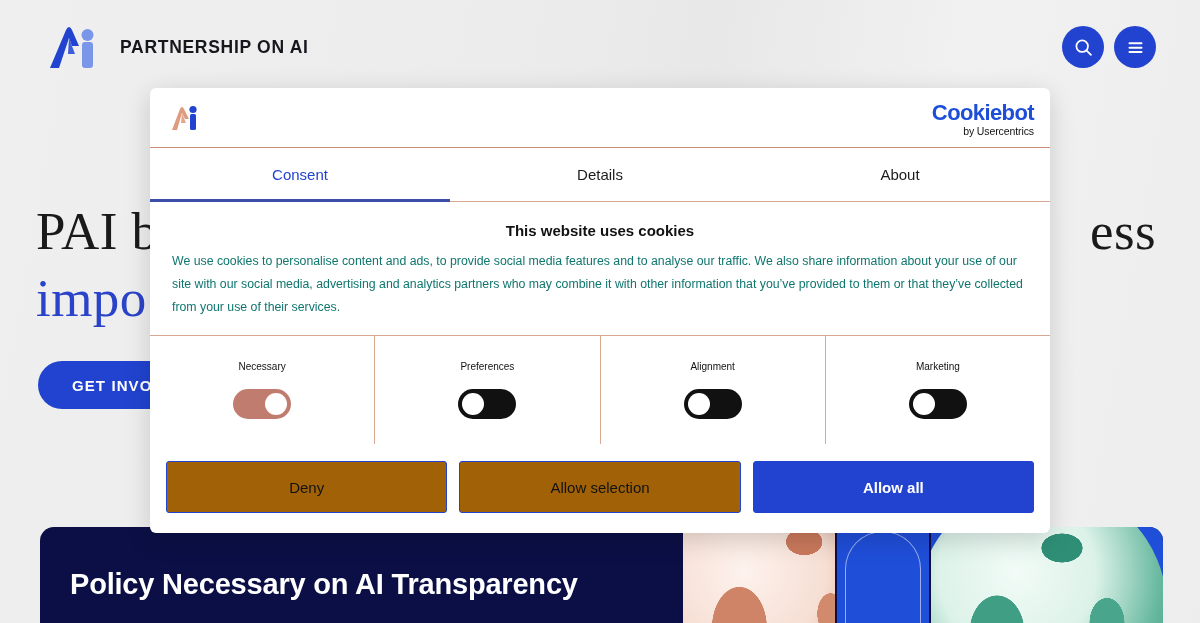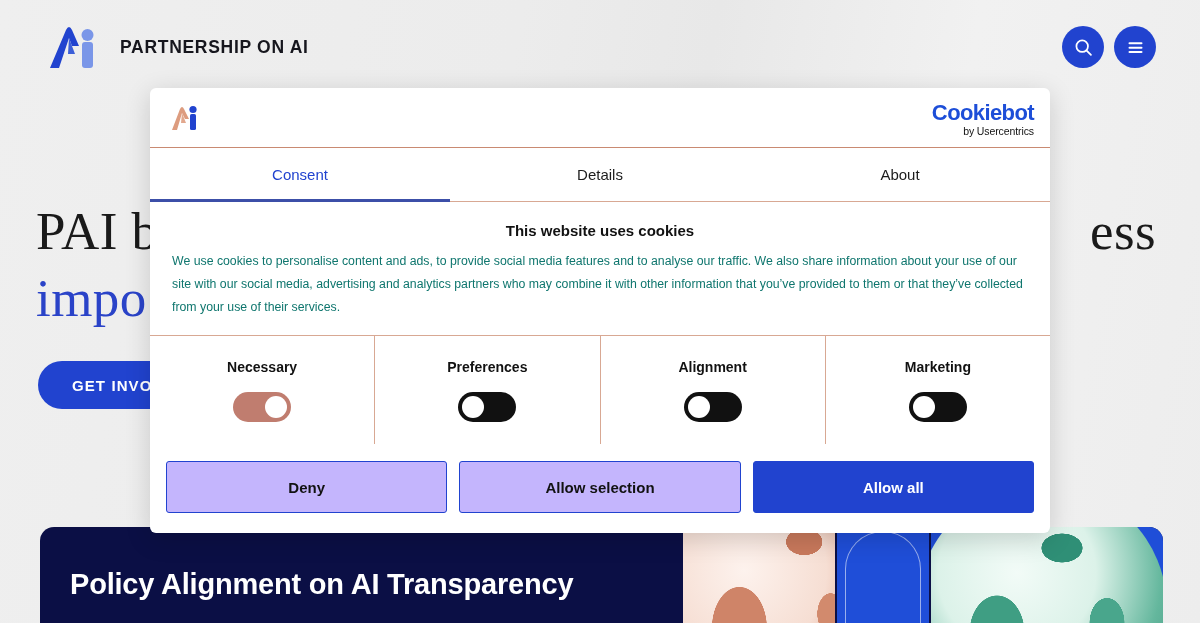--- a/index.html
+++ b/index.html
@@ -132,38 +132,38 @@
     margin-top: 11px; font-size: 12.3px; line-height: 23px;
     color: #0f766e; text-align: left;
   }
 
   .dlg-categories { display: flex; height: 108px; }
   .category {
     flex: 1; display: flex; flex-direction: column; align-items: center; justify-content: center;
     border-right: 1px solid #d8a893; cursor: pointer;
   }
   .category:last-child { border-right: none; }
-  .cat-label { font-size: 14px; font-weight: bold; color: #121212; }
+  .cat-label { font-size: 10px; font-weight: normal; color: #121212; }
   .toggle {
     margin-top: 17px; width: 58px; height: 30px; border-radius: 15px;
     position: relative; background: #111111;
   }
   .toggle.on { background: #c07d6f; }
   .toggle .knob {
     position: absolute; top: 4px; left: 4px; width: 22px; height: 22px;
     border-radius: 50%; background: #ffffff;
   }
   .toggle.on .knob { left: auto; right: 4px; }
 
   .dlg-actions { display: flex; gap: 12px; padding: 17px 16px; }
   .action-btn {
     flex: 1; height: 52px; border-radius: 3px;
     display: flex; align-items: center; justify-content: center;
-    font-size: 15px; cursor: pointer; background: #c4b5fd;
-    border: 1.5px solid #2143cf; color: #121212; font-weight: bold;
+    font-size: 15px; cursor: pointer; background: #a16207;
+    border: 1.5px solid #2143cf; color: #121212;
   }
   .action-btn.primary { background: #2143cf; color: #ffffff; font-weight: bold; border-color: #2143cf; }
 </style>
 </head>
 <body>
 
 <div id="site-header">
   <div class="brand">
     <div class="brand-mark">
       <svg width="52" height="46" viewBox="0 0 52 46" aria-hidden="true">
@@ -202,21 +202,21 @@
       <div class="globe coral"></div>
     </div>
     <div class="art-plate mid">
       <div class="arc"></div>
     </div>
     <div class="art-plate right">
       <div class="globe teal"></div>
     </div>
   </div>
   <div class="card-text">
-    <div id="report-title">Policy Alignment on AI Transparency</div>
+    <div id="report-title">Policy Necessary on AI Transparency</div>
   </div>
 </div>
 
 <div id="cookie-dialog">
 
   <div class="dlg-top">
     <div class="dlg-logo">
       <svg width="30" height="27" viewBox="0 0 30 27" aria-hidden="true">
         <path d="M2 26 L10 5 Q12 1 14 5 L19 15 L15 15 L12 9 L7 26 Z" fill="#dd9c7f"></path>
         <path d="M12 9 L16 19 L11 19 Z" fill="#e2a88e"></path>

